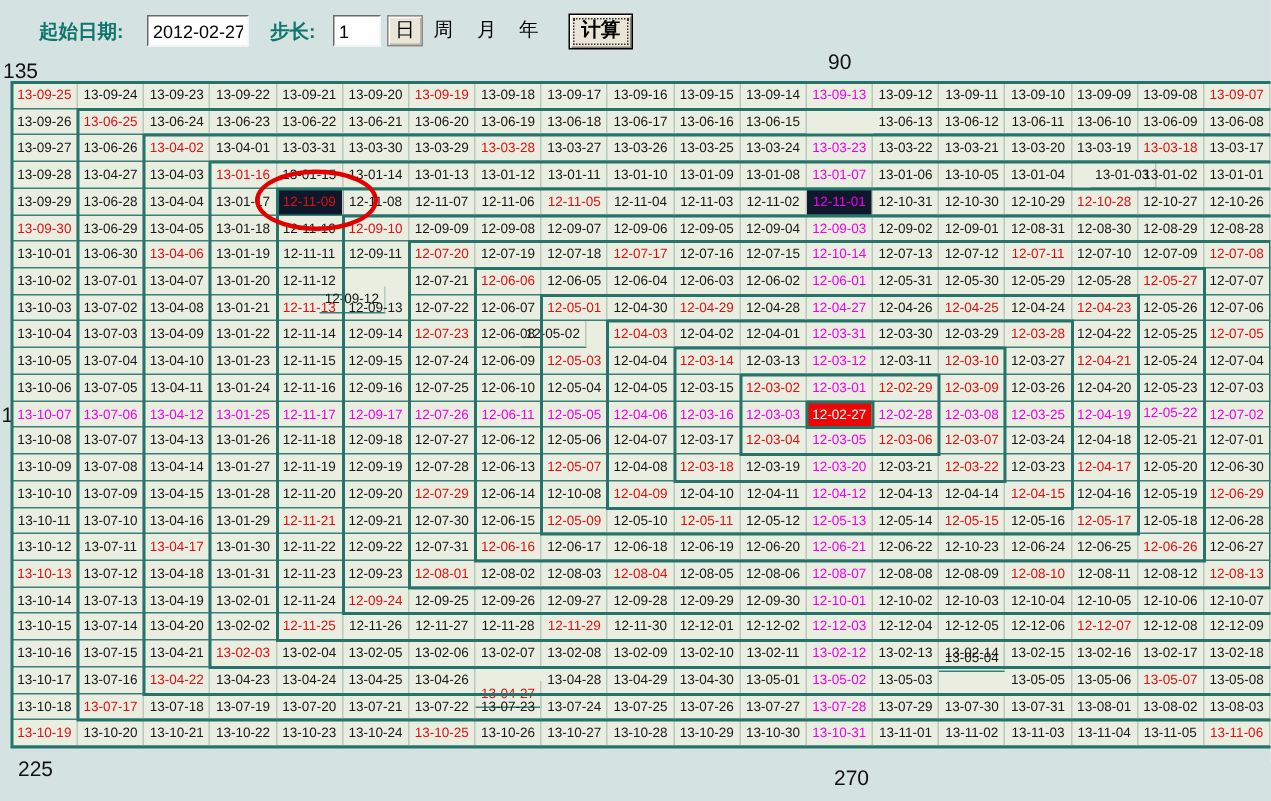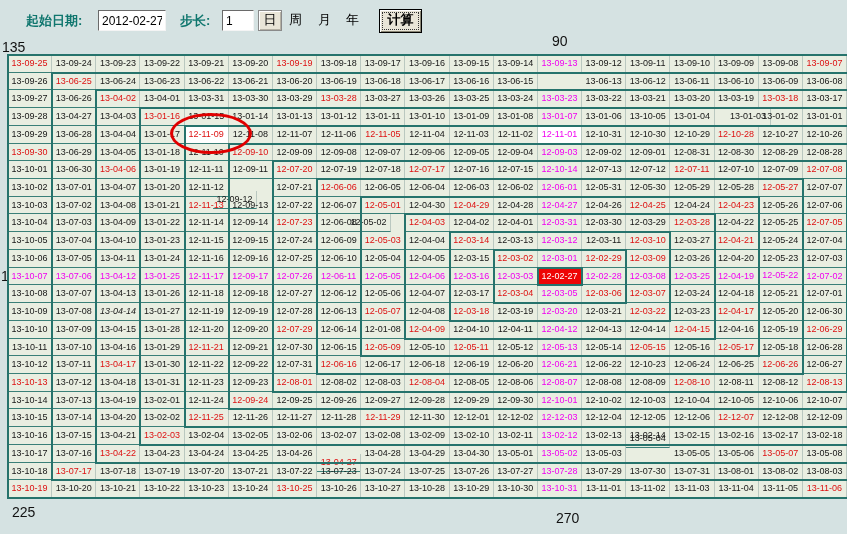--- a/index.html
+++ b/index.html
@@ -35,21 +35,21 @@
     background:#e9eee1;
   }
   .cell{
     position:absolute;width:44.158px;height:17.72px;box-sizing:border-box;
     border-right:1px solid #bac8c0;border-bottom:1px solid #3a8078;
     font-size:9px;color:#161616;text-align:center;line-height:17px;
     white-space:nowrap;overflow:hidden;
   }
   .cell.red{color:#dd1111;}
   .cell.magenta{color:#f000f0;}
-  .cell.yellow{background:#ffffff;}
+  .cell.yellow{background:#0f172a;}
   .cell.center{background:#ee0505;color:#ffffff;}
   .ring{position:absolute;box-sizing:border-box;border:2px solid #26736c;pointer-events:none;}
   .ellipse{position:absolute;border:3px solid #e00000;border-radius:50%;pointer-events:none;background:transparent;}
 </style>
 </head>
 <body>
 
 <span class="hdr-label" style="left:26px;top:12px;">起始日期:</span>
 <input class="hdr-input" style="left: 98px; top: 10px; width: 60px;" value="2012-02-27">
 <span class="hdr-label" style="left:180px;top:12px;">步长:</span>
@@ -331,21 +331,21 @@
     <div class="cell red" style="left: 485.738px; top: 230.36px;">12-03-04</div>
     <div class="cell magenta" style="left: 529.896px; top: 230.36px;">12-03-05</div>
     <div class="cell red" style="left: 574.054px; top: 230.36px;">12-03-06</div>
     <div class="cell red" style="left: 618.212px; top: 230.36px;">12-03-07</div>
     <div class="cell" style="left: 662.37px; top: 230.36px;">12-03-24</div>
     <div class="cell" style="left: 706.528px; top: 230.36px;">12-04-18</div>
     <div class="cell" style="left: 750.686px; top: 230.36px;">12-05-21</div>
     <div class="cell" style="left: 794.844px; top: 230.36px;">12-07-01</div>
     <div class="cell" style="left: 0px; top: 248.08px;">13-10-09</div>
     <div class="cell" style="left: 44.158px; top: 248.08px;">13-07-08</div>
-    <div class="cell" style="left: 88.316px; top: 248.08px; font-style: italic;">13-04-14</div>
+    <div class="cell" style="left: 88.316px; top: 248.08px;">13-04-14</div>
     <div class="cell" style="left: 132.474px; top: 248.08px;">13-01-27</div>
     <div class="cell" style="left: 176.632px; top: 248.08px;">12-11-19</div>
     <div class="cell" style="left: 220.79px; top: 248.08px;">12-09-19</div>
     <div class="cell" style="left: 264.948px; top: 248.08px;">12-07-28</div>
     <div class="cell" style="left: 309.106px; top: 248.08px;">12-06-13</div>
     <div class="cell red" style="left: 353.264px; top: 248.08px;">12-05-07</div>
     <div class="cell" style="left: 397.422px; top: 248.08px;">12-04-08</div>
     <div class="cell red" style="left: 441.58px; top: 248.08px;">12-03-18</div>
     <div class="cell" style="left: 485.738px; top: 248.08px;">12-03-19</div>
     <div class="cell magenta" style="left: 529.896px; top: 248.08px;">12-03-20</div>
@@ -356,21 +356,21 @@
     <div class="cell" style="left: 750.686px; top: 248.08px;">12-05-20</div>
     <div class="cell" style="left: 794.844px; top: 248.08px;">12-06-30</div>
     <div class="cell" style="left: 0px; top: 265.8px;">13-10-10</div>
     <div class="cell" style="left: 44.158px; top: 265.8px;">13-07-09</div>
     <div class="cell" style="left: 88.316px; top: 265.8px;">13-04-15</div>
     <div class="cell" style="left: 132.474px; top: 265.8px;">13-01-28</div>
     <div class="cell" style="left: 176.632px; top: 265.8px;">12-11-20</div>
     <div class="cell" style="left: 220.79px; top: 265.8px;">12-09-20</div>
     <div class="cell red" style="left: 264.948px; top: 265.8px;">12-07-29</div>
     <div class="cell" style="left: 309.106px; top: 265.8px;">12-06-14</div>
-    <div class="cell" style="left: 353.264px; top: 265.8px;">12-01-08</div>
+    <div class="cell" style="left: 353.264px; top: 265.8px;">12-10-08</div>
     <div class="cell red" style="left: 397.422px; top: 265.8px;">12-04-09</div>
     <div class="cell" style="left: 441.58px; top: 265.8px;">12-04-10</div>
     <div class="cell" style="left: 485.738px; top: 265.8px;">12-04-11</div>
     <div class="cell magenta" style="left: 529.896px; top: 265.8px;">12-04-12</div>
     <div class="cell" style="left: 574.054px; top: 265.8px;">12-04-13</div>
     <div class="cell" style="left: 618.212px; top: 265.8px;">12-04-14</div>
     <div class="cell red" style="left: 662.37px; top: 265.8px;">12-04-15</div>
     <div class="cell" style="left: 706.528px; top: 265.8px;">12-04-16</div>
     <div class="cell" style="left: 750.686px; top: 265.8px;">12-05-19</div>
     <div class="cell red" style="left: 794.844px; top: 265.8px;">12-06-29</div>

